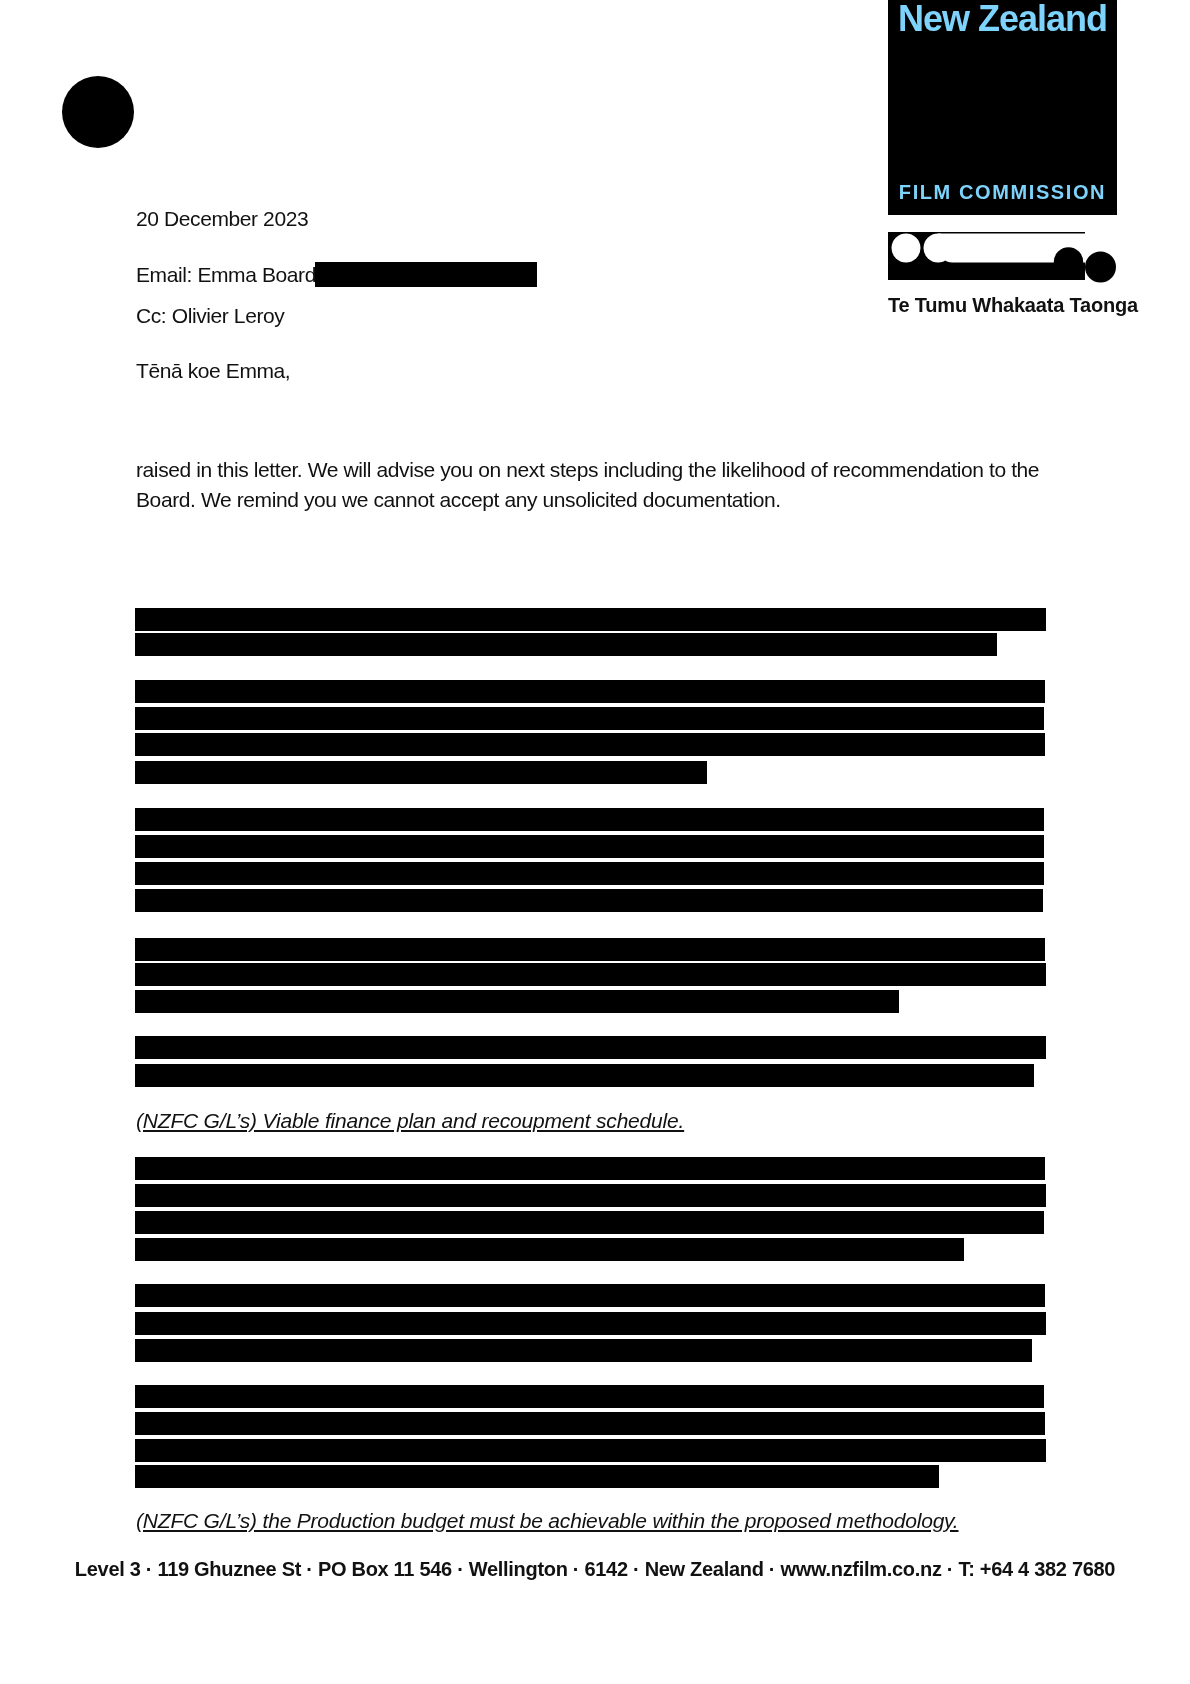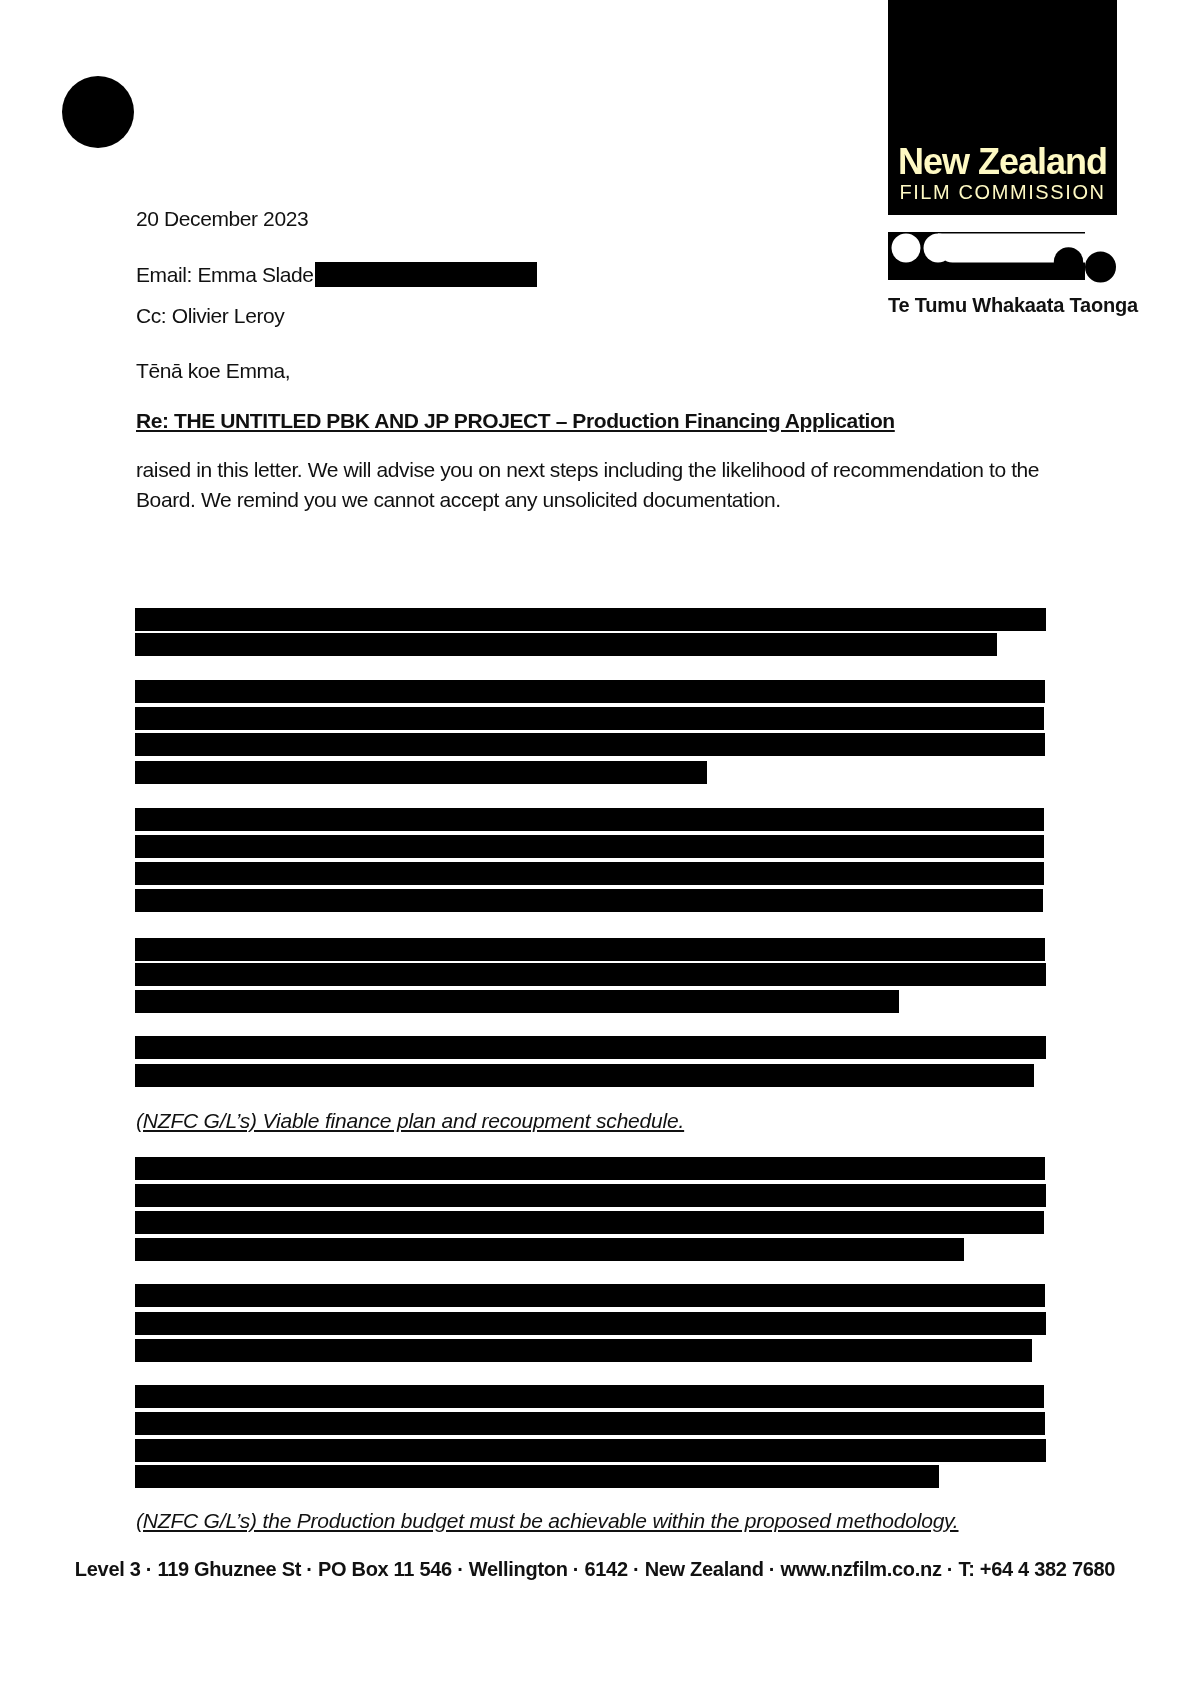--- a/index.html
+++ b/index.html
@@ -18,26 +18,26 @@
     letter-spacing:-0.4px;
     white-space:nowrap;
     line-height:26px;
   }
   .punch-circle{
     left:62px;top:76px;width:72px;height:72px;
     border-radius:50%;background:#000;
   }
   .logo-square{
     left:888px;top:0px;width:229px;height:215px;
-    background:#000;color:#fef9c3;
-    display:flex;flex-direction:column;justify-content:flex-end;align-items:center;
+    background:#000;color:#7dd3fc;
+    display:flex;flex-direction:column;justify-content:space-between;align-items:center;
     padding-bottom:12px;box-sizing:border-box;
   }
   .logo-line1{font-size:36px;font-weight:bold;letter-spacing:-1px;line-height:38px;}
-  .logo-line2{font-size:20px;font-weight:normal;letter-spacing:1.6px;line-height:22px;}
+  .logo-line2{font-size:20px;font-weight:bold;letter-spacing:1.6px;line-height:22px;}
   .tohu{left:888px;top:232px;}
   .maori-name{
     left:888px;top:294px;width:230px;
     font-size:20px;font-weight:bold;letter-spacing:-0.2px;
     text-align:center;white-space:nowrap;
   }
   .date-line{left:136px;top:206px;}
   .email-line{left:136px;top:262px;}
   .cc-line{left:136px;top:290px;margin-top:13px;}
   .greeting{left:136px;top:358px;}
@@ -81,27 +81,26 @@
     <path d="M50 1.5 H197 V30.5 H64.5 A14.7 14.7 0 0 1 50 16 Z" fill="#fff"></path>
     <rect x="197" y="0" width="33" height="48" fill="#fff"></rect>
     <circle cx="180.5" cy="30" r="14.7" fill="#000"></circle>
     <circle cx="212.5" cy="35" r="15.5" fill="#000"></circle>
   </svg>
 
   <div class="abs maori-name">Te Tumu Whakaata Taonga</div>
 
   <div class="abs txt date-line">20 December 2023</div>
 
-  <div class="abs txt email-line">Email: Emma Slade</div>
+  <div class="abs txt email-line">Email: Emma Board</div>
 
   <div class="abs txt cc-line">Cc: Olivier Leroy</div>
 
   <div class="abs txt greeting">Tēnā koe Emma,</div>
 
-  <div class="abs txt subject">Re: THE UNTITLED PBK AND JP PROJECT – Production Financing Application</div>
 
   <div class="abs txt para">
     <div class="para-line">raised in this letter. We will advise you on next steps including the likelihood of recommendation to the</div>
     <div class="para-line">Board. We remind you we cannot accept any unsolicited documentation.</div>
   </div>
 
 
   <div class="abs txt section-heading h2">(NZFC G/L’s) Viable finance plan and recoupment schedule.</div>
 
   <div class="abs txt section-heading h3">(NZFC G/L’s) the Production budget must be achievable within the proposed methodology.</div>

